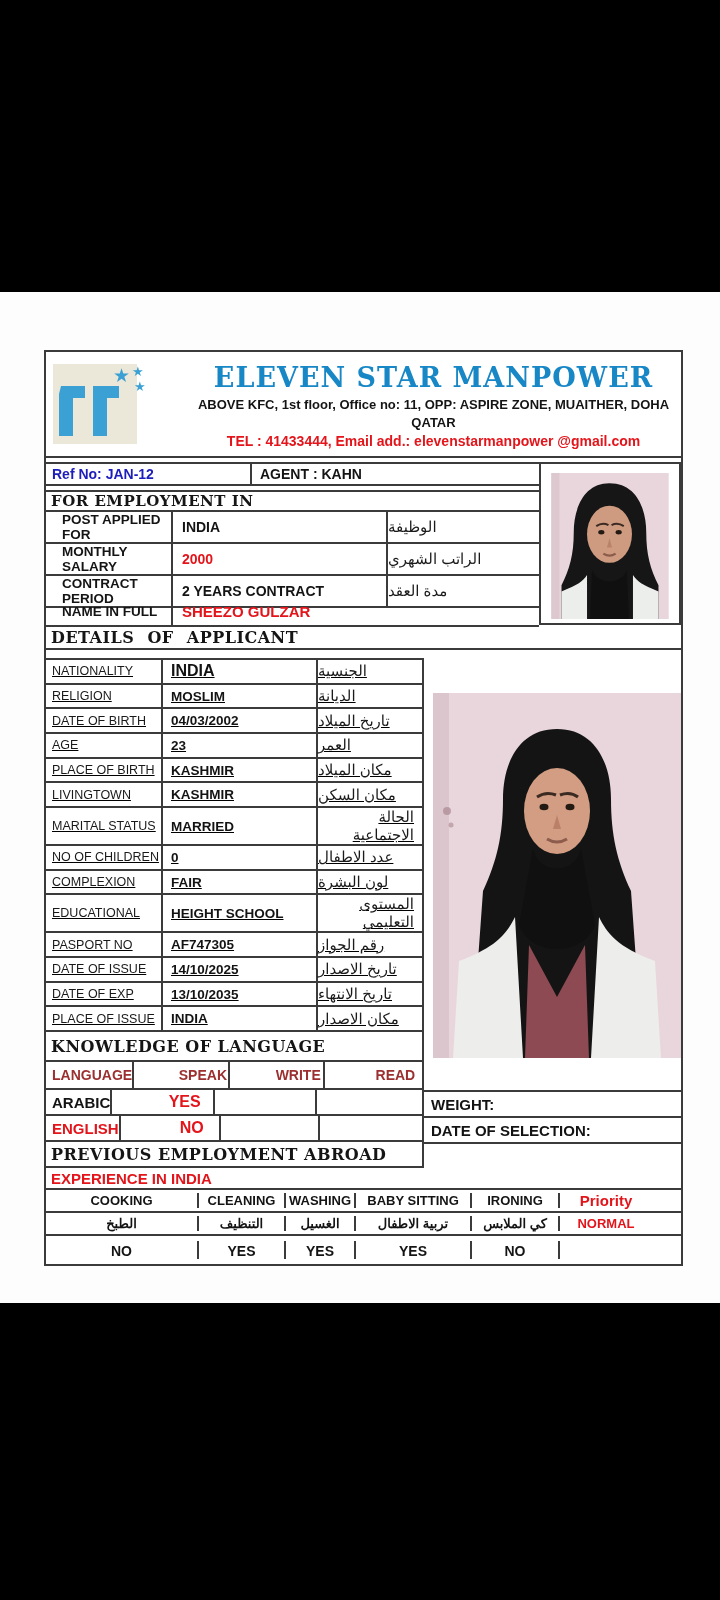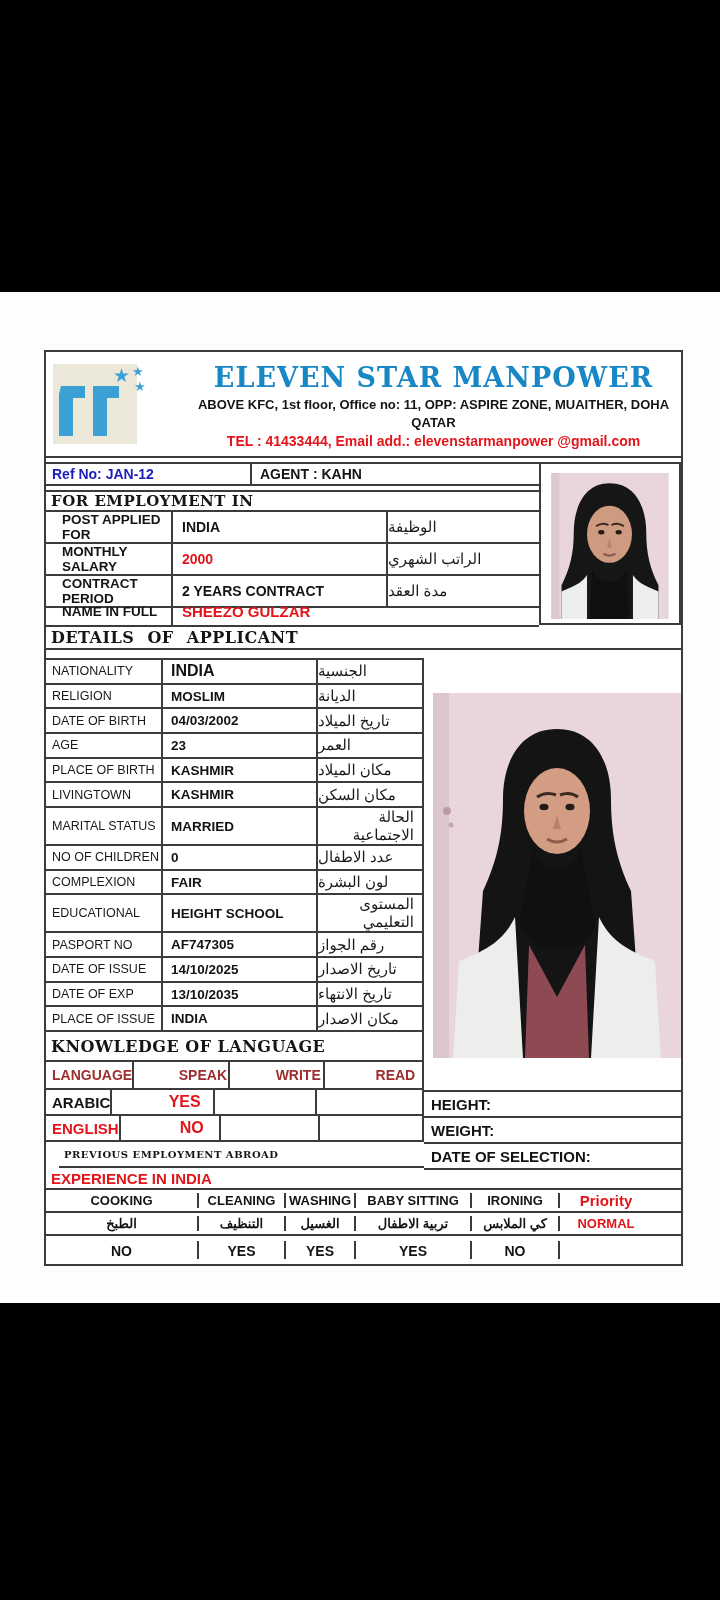--- a/index.html
+++ b/index.html
@@ -54,21 +54,21 @@
   .name-row .emp-val{width:366px;border-right:none;font-size:15px;}
   .red{color:var(--red) !important;}
   .photo-cell{position:absolute;right:0;top:4px;width:142px;height:163px;
               border:2px solid var(--bd);display:flex;justify-content:center;align-items:flex-start;
               padding-top:9px;background:#fff;}
   .details-heading{height:23px;border-bottom:2px solid var(--bd);display:flex;align-items:center;
                    font-size:16px;padding-left:5px;word-spacing:7px;}
 
   
   .mid-section{position:relative;min-height:530px;}
-  .dtable{width:378px;height:374px;display:flex;flex-direction:column;border-top:2px solid var(--bd);}
+  .dtable{width:378px;height:374px;display:flex;flex-direction:column;border-top:2px solid var(--bd);text-decoration:underline;}
   .drow{flex:1;display:flex;border-bottom:2px solid var(--bd);}
   .dlbl{width:117px;display:flex;align-items:center;padding-left:6px;
         border-right:2px solid var(--bd);font-size:12.5px;color:#191919;}
   .dval{width:155px;display:flex;align-items:center;padding-left:8px;
         border-right:2px solid var(--bd);font-weight:bold;font-size:13.5px;color:#131313;}
   .drow:first-child .dval{font-size:16px;}
   .dar{flex:1;display:flex;align-items:center;justify-content:flex-end;padding-right:8px;
        border-right:2px solid var(--bd);}
   .ar{direction:rtl;font-size:15px;color:#1a1a1a;font-family:sans-serif;}
   .big-photo{position:absolute;left:387px;top:35px;width:248px;height:365px;}
@@ -81,21 +81,21 @@
   .lbody{height:26px;}
   .lc{display:flex;align-items:center;justify-content:center;border-right:2px solid var(--bd);
       font-weight:bold;}
   .lc0{width:92px;justify-content:flex-start;padding-left:6px;}
   .lc1{width:96px;}
   .lc2{width:95px;}
   .lc3{width:103px;}
   .lhead .lc{color:var(--maroon);font-size:14px;}
   .lang-name{font-size:15px;color:#141414;}
   .prev-row{width:378px;height:26px;border-right:2px solid var(--bd);border-bottom:2px solid var(--bd);
-            display:flex;align-items:center;font-size:10px;padding-left:5px;margin-left:13px;}
+            display:flex;align-items:center;font-size:16px;padding-left:5px;}
   .right-col{position:absolute;left:378px;top:432px;width:257px;border-top:2px solid var(--bd);}
   .rc-row{height:26px;border-bottom:2px solid var(--bd);display:flex;align-items:center;
           padding-left:7px;font-weight:bold;font-size:15px;color:#131313;background:#fff;}
   .exp-row{height:20px;display:flex;align-items:center;padding-left:5px;
            font-weight:bold;font-size:15px;color:var(--red);}
 
   
   .stable{width:100%;border-top:2px solid var(--bd);display:flex;flex-direction:column;}
   .srow{display:flex;align-items:center;}
   .srow-en,.srow-ar{height:23px;border-bottom:2px solid var(--bd);}
@@ -300,21 +300,20 @@
         <div class="lc lc0 lang-name red">ENGLISH</div>
         <div class="lc lc1 red">NO</div>
         <div class="lc lc2"></div>
         <div class="lc lc3"></div>
       </div>
     </div>
 
     <div class="prev-row fancy">PREVIOUS EMPLOYMENT ABROAD</div>
 
     <div class="right-col">
-      <div class="rc-row">HEIGHT:</div>
       <div class="rc-row">WEIGHT:</div>
       <div class="rc-row">DATE OF SELECTION:</div>
     </div>
 
     <div class="exp-row">EXPERIENCE IN INDIA</div>
   </div>
 
   <div class="stable">
     <div class="srow srow-en">
       <div class="sc sc0">COOKING</div>

